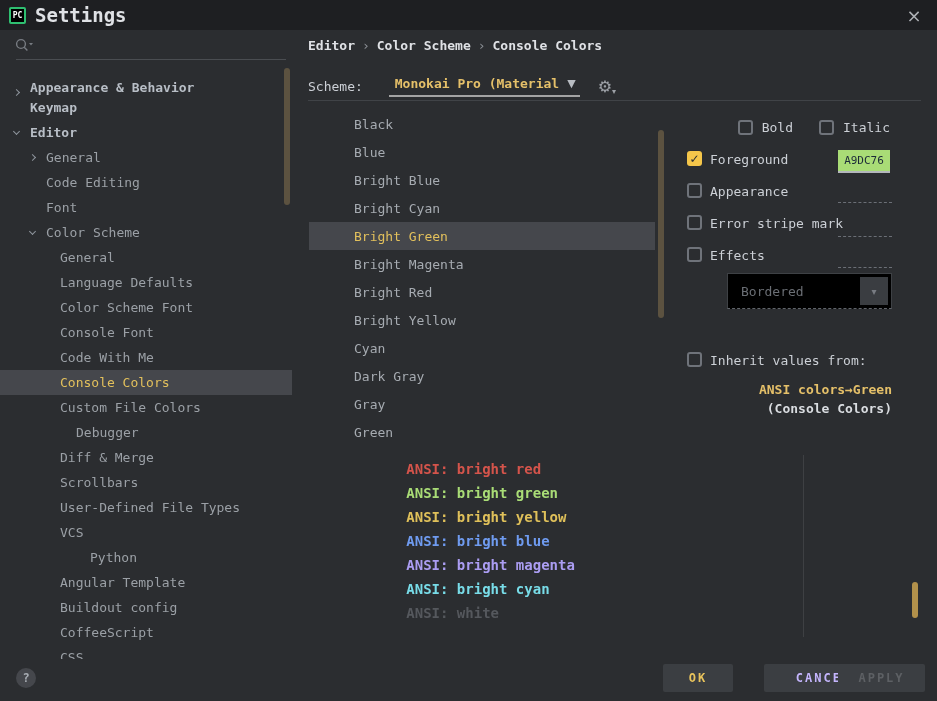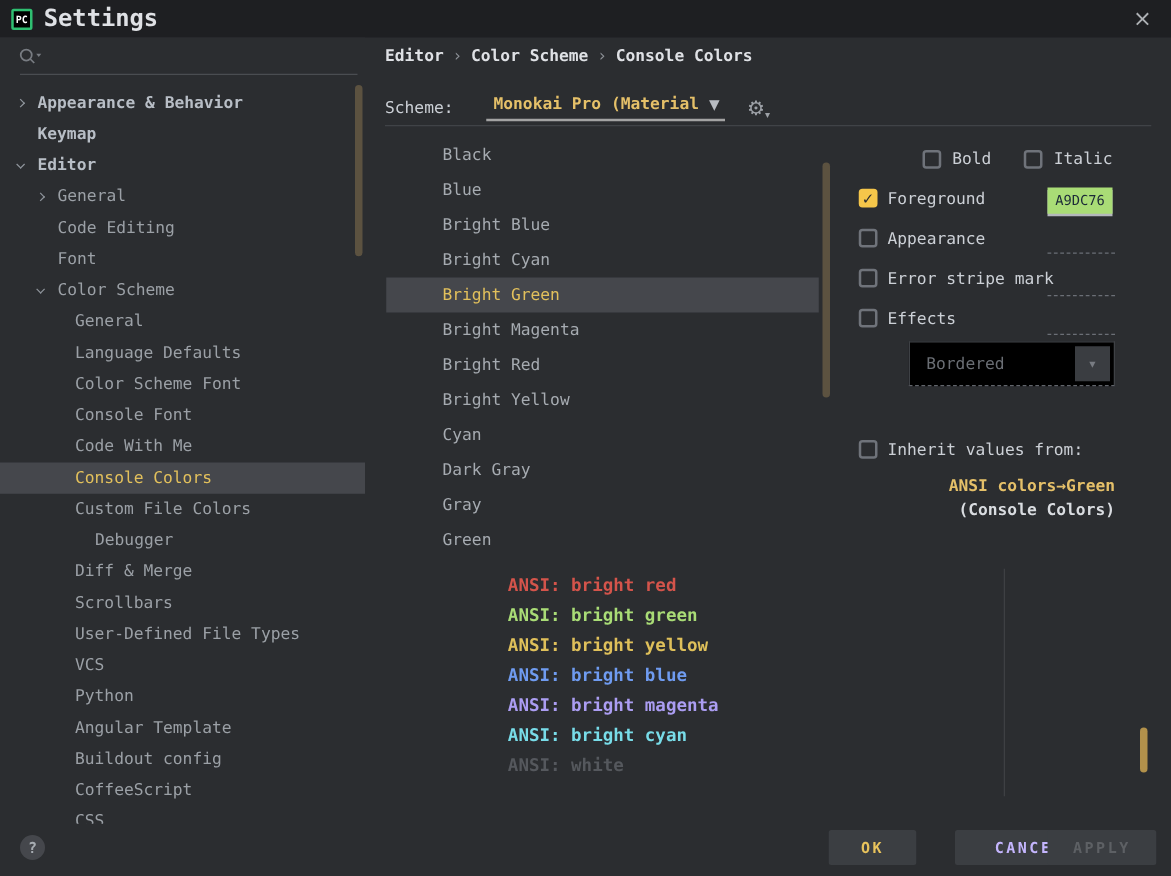--- a/index.html
+++ b/index.html
@@ -117,21 +117,21 @@
         <line x1="10.2" y1="10.2" x2="13.4" y2="13.4" stroke="#787c82" stroke-width="1.4"></line>
         <path d="M15 6 l4 0 l-2 2.6 z" fill="#787c82"></path>
       </svg>
     </span>
     <input class="searchinput" placeholder="" style="">
     <div class="searchline"></div>
   </div>
 
   <div class="tree">
 
-      <div class="trow bold" style="padding-left: 12px;">
+      <div class="trow bold" style="padding-left: 12px; align-items: flex-end;">
         <span class="chevbox">
           <span class="chev"></span>
         </span>
         <span class="tlabel">Appearance &amp; Behavior</span>
       </div>
 
       <div class="trow bold" style="padding-left: 12px;">
         <span class="chevbox"></span>
         <span class="tlabel">Keymap</span>
       </div>
@@ -220,21 +220,21 @@
       <div class="trow" style="padding-left: 60px;">
 
         <span class="tlabel">User-Defined File Types</span>
       </div>
 
       <div class="trow" style="padding-left: 60px;">
 
         <span class="tlabel">VCS</span>
       </div>
 
-      <div class="trow" style="padding-left: 60px;">
+      <div class="trow" style="padding-left: 90px;">
 
         <span class="tlabel">Python</span>
       </div>
 
       <div class="trow" style="padding-left: 60px;">
 
         <span class="tlabel">Angular Template</span>
       </div>
 
       <div class="trow" style="padding-left: 60px;">

